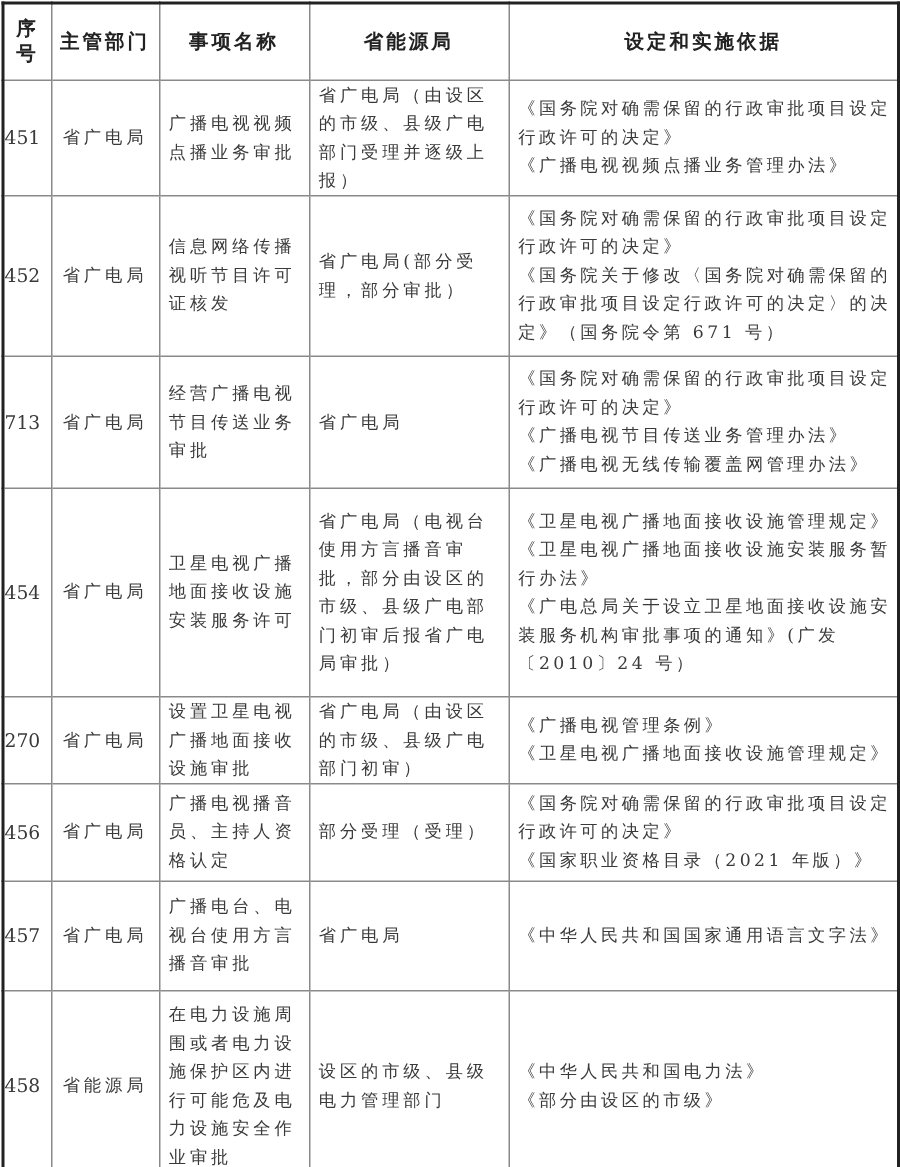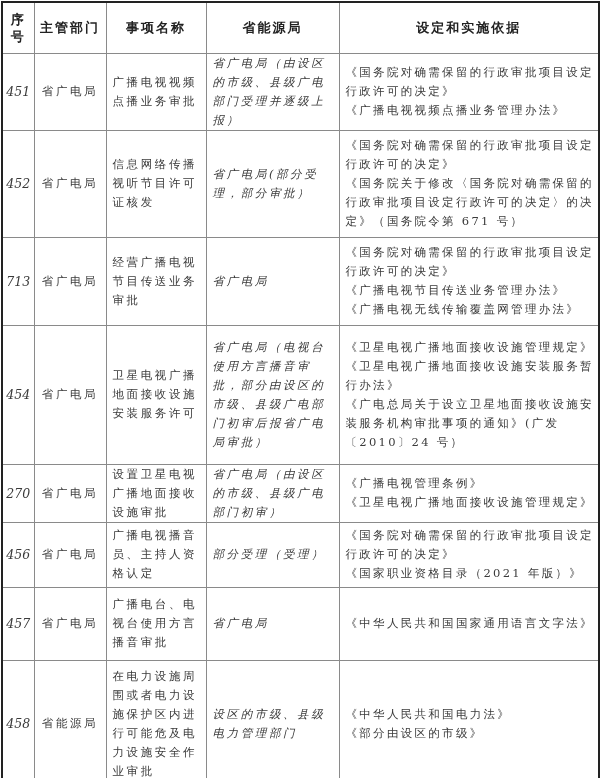--- a/index.html
+++ b/index.html
@@ -45,29 +45,27 @@
       color: #3a3a3a;
     }
     .col-no { width: 32px; }
     .col-dept { width: 72px; }
     .col-item { width: 100px; }
     .col-agency { width: 133px; }
     .col-basis { width: 260px; }
 
     .th-no { line-height: 17px; letter-spacing: 0; }
     .cell-no {
-      text-align: center;
       letter-spacing: 0 !important;
       font-size: 12.5px !important;
       color: #333;
-      font-style: italic;
     }
     .cell-dept { text-align: center; padding: 0 4px !important; }
     .cell-item { padding: 0 4px 0 6px !important; }
-    .cell-agency { padding: 0 4px 0 6px !important; font-style: italic; }
+    .cell-agency { padding: 0 4px 0 6px !important; }
     .cell-basis { padding: 0 4px 0 6px !important; letter-spacing: 2.3px !important; }
     .basis-line { display: block; }
     .line { display: block; }
   </style>
 </head>
 <body>
 
 <table class="doc-table">
   <colgroup>
     <col class="col-no">

